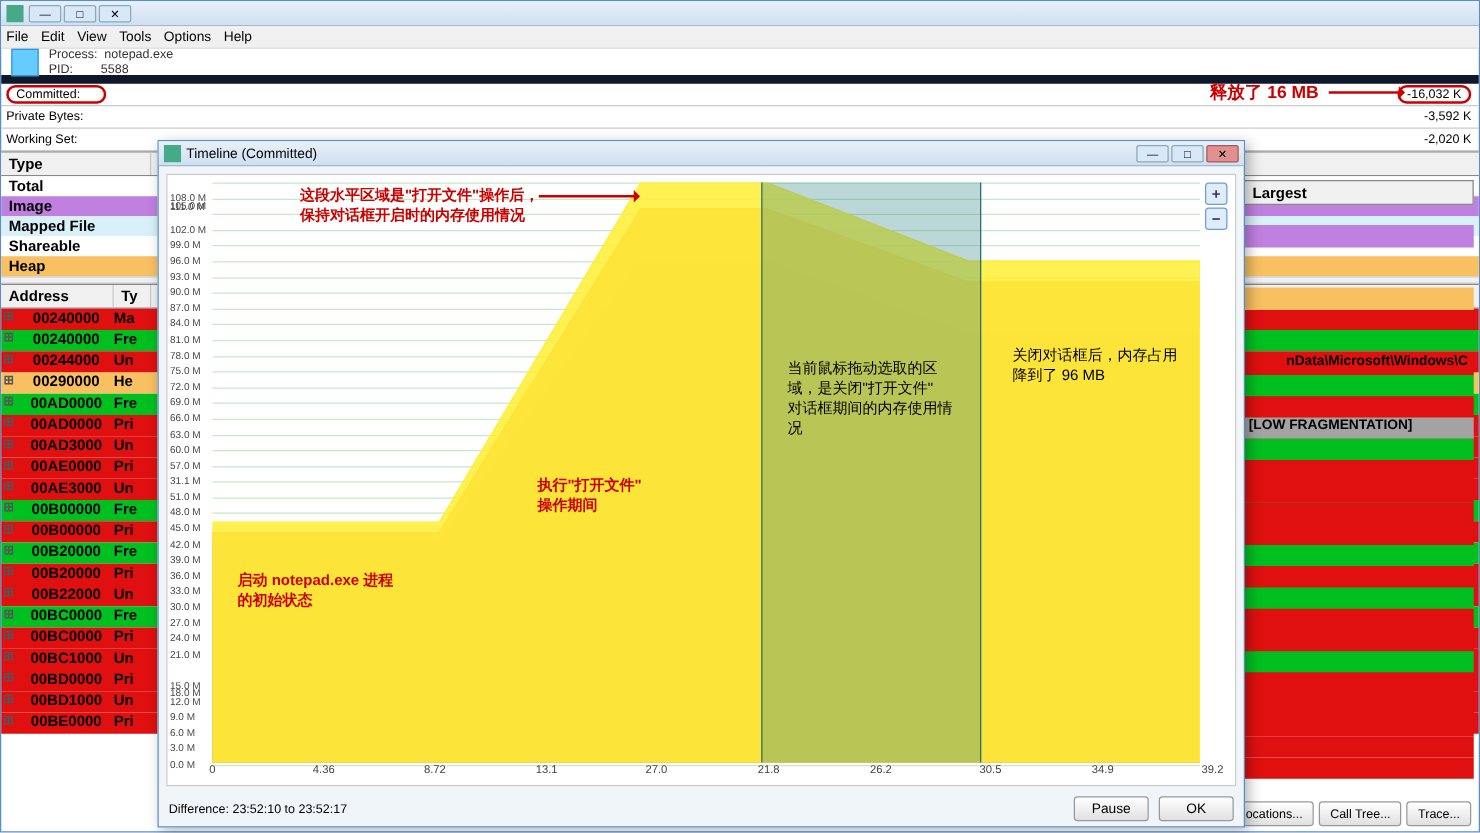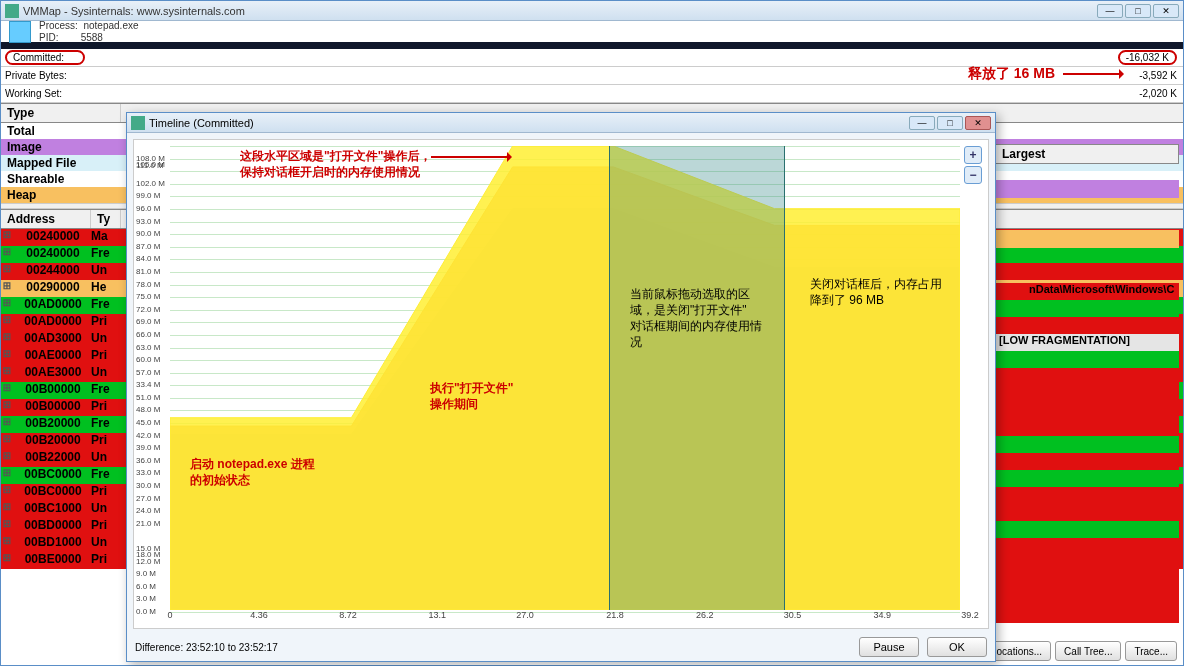--- a/index.html
+++ b/index.html
@@ -49,21 +49,21 @@
 .addr-row.red { background:#e01010; color:#000; }
 .addr-row.orn { background:#f8c060; }
 .largest-col { position:absolute; right:4px; width:184px; top:143px; }
 .largest-col .th { background:#f0f0f0; border:1px solid #888; font-weight:bold; padding:2px 6px; font-size:12px; }
 .largest-fill-purple { background:#c080e0; height:18px; }
 .largest-fill-orange { background:#f8c060; height:18px; }
 .details-col { position:absolute; right:4px; width:184px; top:282px; }
 .details-row { height:17px; font-size:11px; font-weight:bold; padding-left:4px; overflow:hidden; white-space:nowrap; }
 .details-row.green { background:#00c020; }
 .details-row.red { background:#e01010;padding-left:34px; }
-.details-row.orn { background:#e5e5e5; }
+.details-row.orn { background:#a3a3a3; }
 
 
 .timeline-win { position:absolute; left:126px; top:112px; width:870px; height:550px; border:1px solid #5a8ec7; background:#f0f5fa; box-shadow:3px 3px 10px rgba(0,0,0,0.3); }
 .tl-titlebar { height:20px; background:linear-gradient(#e8f0f8,#cfe0f0); display:flex; align-items:center; padding:0 4px; border-bottom:1px solid #a0b8d0; }
 .tl-titlebar .icon { width:14px; height:14px; margin-right:4px; }
 .tl-titlebar .title { flex:1; font-size:11px; }
 .tl-titlebar .winbtns { display:flex; gap:2px; }
 .tl-titlebar .winbtn { width:26px; height:14px; border:1px solid #8ab; background:#d8e8f8; border-radius:2px; font-size:9px; display:flex; align-items:center; justify-content:center; cursor:pointer; }
 .tl-titlebar .winbtn.close { background:#e09090; border-color:#a55; }
 .tl-chart { position:relative; margin:6px; height:490px; background:#fff; border:1px solid #ccc; }
@@ -91,26 +91,33 @@
 .bottom-buttons button { height:20px; padding:0 8px; border:1px solid #999; background:linear-gradient(#fff,#e0e0e0); border-radius:3px; font-size:10px; cursor:pointer; }
 </style>
 </head>
 <body>
 
 <div class="main-window">
   <div class="main-titlebar">
     <div class="icon"><svg width="14" height="14">
           <rect width="14" height="14" fill="#4a8"></rect>
         </svg></div>
-    <div class="title">VMMap - Sysinternals: www.sysinternals.com</div>
     <div class="winbtns">
       <div class="winbtn">—</div>
       <div class="winbtn">□</div>
       <div class="winbtn">✕</div>
     </div>
+  </div>
+  <div class="main-menu">
+    <span>File</span>
+    <span>Edit</span>
+    <span>View</span>
+    <span>Tools</span>
+    <span>Options</span>
+    <span>Help</span>
   </div>
   <div class="proc-row">
     <div class="proc-icon"></div>
     <div class="proc-info">
       <div><span>Process:</span>&nbsp;&nbsp;<span>notepad.exe</span></div>
       <div><span>PID:</span>&nbsp;&nbsp;&nbsp;&nbsp;&nbsp;&nbsp;&nbsp;&nbsp;<span>5588</span></div>
     </div>
   </div>
   <div class="stat-row circled">
     <span class="label">Committed:</span>
@@ -310,21 +317,21 @@
         <div class="y-tick" style="top: 366.243px;">24.0 M</div>
         <div class="y-tick" style="top: 353.649px;">27.0 M</div>
         <div class="y-tick" style="top: 341.054px;">30.0 M</div>
         <div class="y-tick" style="top: 328.459px;">33.0 M</div>
         <div class="y-tick" style="top: 315.865px;">36.0 M</div>
         <div class="y-tick" style="top: 303.27px;">39.0 M</div>
         <div class="y-tick" style="top: 290.676px;">42.0 M</div>
         <div class="y-tick" style="top: 278.081px;">45.0 M</div>
         <div class="y-tick" style="top: 265.486px;">48.0 M</div>
         <div class="y-tick" style="top: 252.892px;">51.0 M</div>
-        <div class="y-tick" style="top: 240.297px;">33.4 M</div>
+        <div class="y-tick" style="top: 240.297px;">31.1 M</div>
         <div class="y-tick" style="top: 227.703px;">57.0 M</div>
         <div class="y-tick" style="top: 215.108px;">60.0 M</div>
         <div class="y-tick" style="top: 202.514px;">63.0 M</div>
         <div class="y-tick" style="top: 189.919px;">66.0 M</div>
         <div class="y-tick" style="top: 177.324px;">69.0 M</div>
         <div class="y-tick" style="top: 164.73px;">72.0 M</div>
         <div class="y-tick" style="top: 152.135px;">75.0 M</div>
         <div class="y-tick" style="top: 139.541px;">78.0 M</div>
         <div class="y-tick" style="top: 126.946px;">81.0 M</div>
         <div class="y-tick" style="top: 114.351px;">84.0 M</div>

